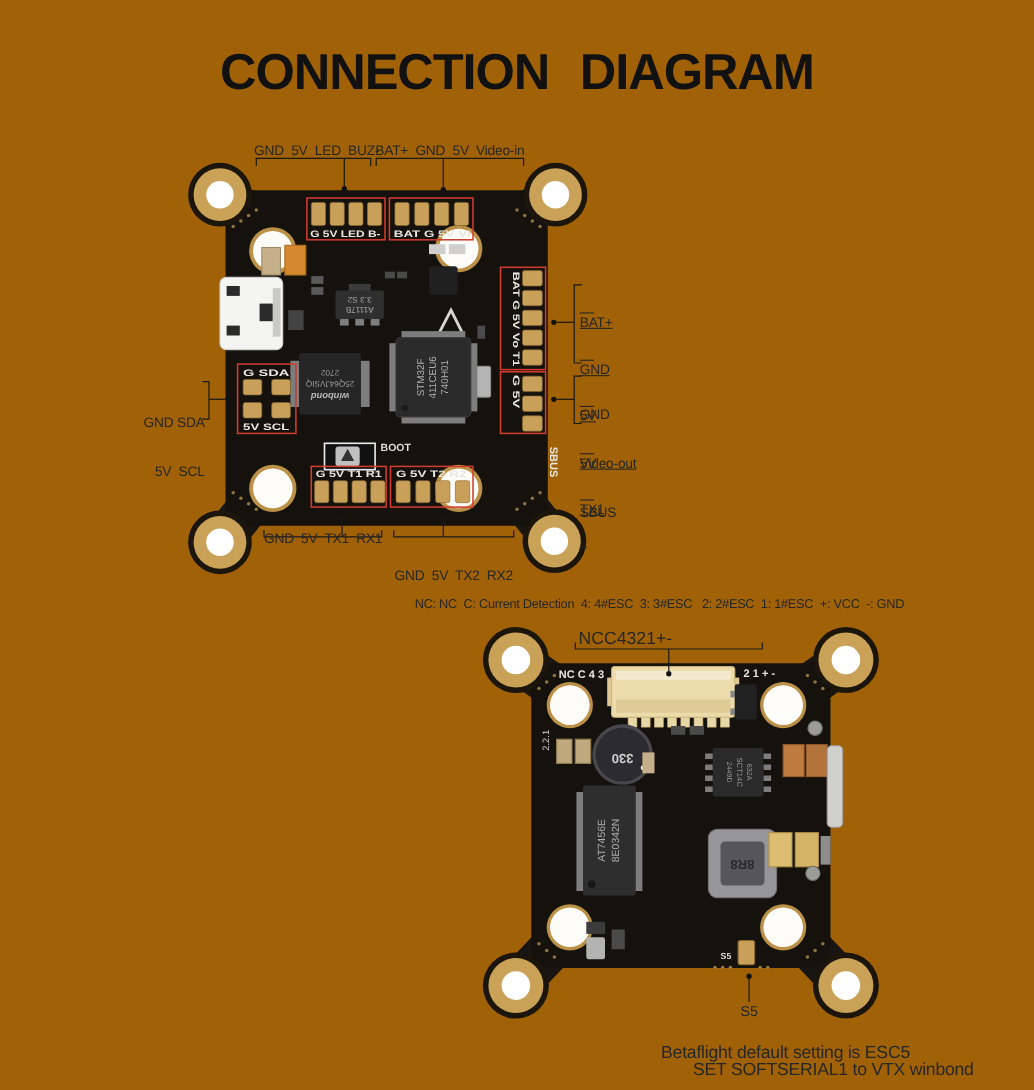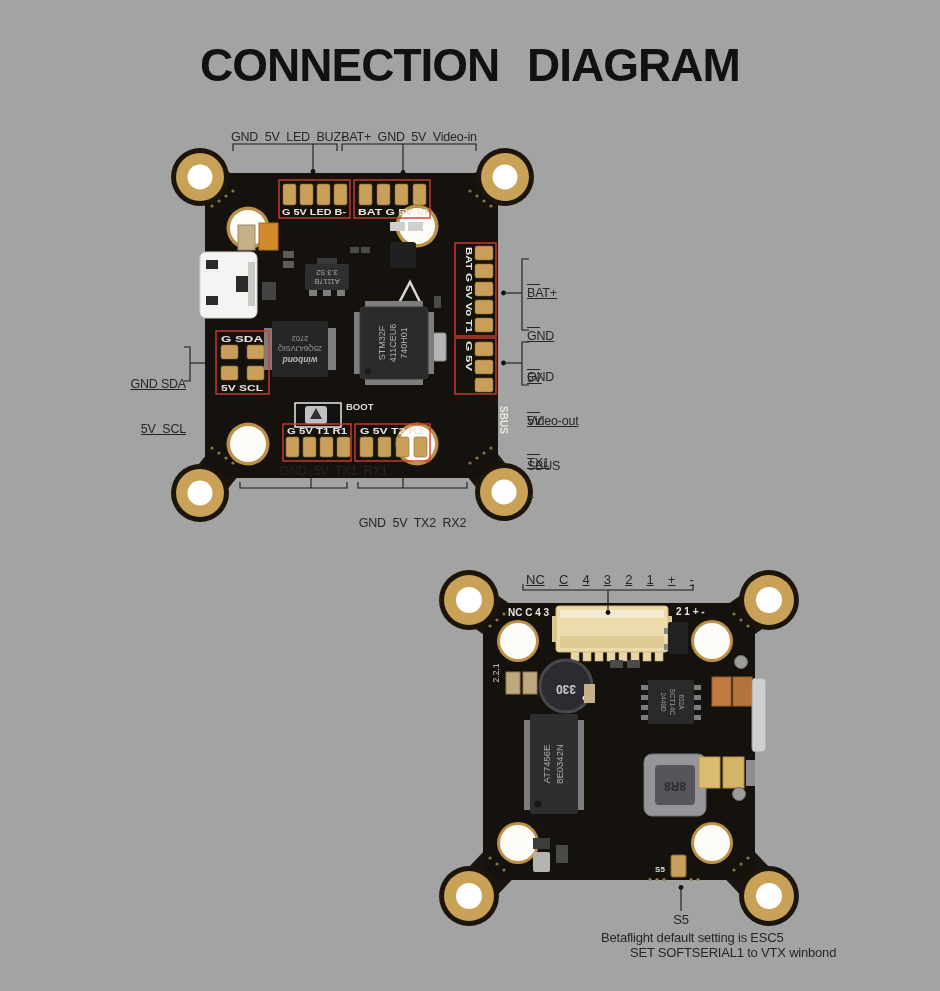--- a/index.html
+++ b/index.html
@@ -1,31 +1,31 @@
 <!DOCTYPE html>
 <html><head>
 <meta charset="utf-8">
 <style>
   html,body{margin:0;padding:0;background:#ffffff;}
-  .canvas{position:relative;width:940px;height:991px;background:#a3a3a3;overflow:hidden;
+  .canvas{position:relative;width:940px;height:991px;background:#a16207;overflow:hidden;
           font-family:"Liberation Sans", sans-serif;color:#222;}
   .canvas svg{position:absolute;left:0;top:0;}
   .title{position:absolute;left:0;top:38px;width:940px;text-align:center;
          font-size:46px;font-weight:700;letter-spacing:-1px;word-spacing:16px;color:#111;}
   .label{position:absolute;font-size:12.5px;letter-spacing:-0.2px;color:#262626;white-space:pre;line-height:14px;}
   .center{text-align:center;}
   .right{text-align:right;}
   .col div{white-space:pre;}
   .r1 div{line-height:14.6px;}
   .r2 div{line-height:16.4px;}
-  .lft div{line-height:16.5px;text-decoration:underline;}
-  .pinrow{position:absolute;left:526px;top:572px;width:168px;display:flex;justify-content:space-between;
-          font-size:13px;color:#262626;text-decoration:underline;}
+  .lft div{line-height:16.5px;}
+  .pinrow{position:absolute;left:526px;top:572px;width:168px;display:flex;
+          font-size:16px;color:#262626;}
   .legend{position:absolute;left:377px;top:543px;font-size:11.6px;letter-spacing:-0.25px;color:#262626;white-space:pre;}
-  .note{font-size:13px;}
+  .note{font-size:16px;margin-top:20px;}
   svg text{font-family:"Liberation Sans", sans-serif;}
 </style>
 </head>
 <body>
 
 <div class="canvas">
 
   <div class="title">CONNECTION  DIAGRAM</div>
 
   <svg width="940" height="991" viewBox="0 0 940 991">
@@ -428,23 +428,24 @@
     <div>GND</div>
     <div>5V</div>
     <div>SBUS</div>
   </div>
 
   <div class="label col lft right" style="left:116px;top:348px;width:70px;">
     <div>GND SDA</div>
     <div>5V  SCL</div>
   </div>
 
-  <div class="label center" style="left:240px;top:464px;width:107px;margin-left:40px;">GND  5V  TX1  RX1</div>
+  <div class="label center" style="left:240px;top:483px;width:107px;">GND  5V  TX1  RX1</div>
   <div class="label center" style="left:358px;top:516px;width:109px;">GND  5V  TX2  RX2</div>
 
+  <div class="legend">NC: NC  C: Current Detection  4: 4#ESC  3: 3#ESC   2: 2#ESC  1: 1#ESC  +: VCC  -: GND</div>
 
   <div class="pinrow">
     <span>NC</span>
     <span>C</span>
     <span>4</span>
     <span>3</span>
     <span>2</span>
     <span>1</span>
     <span>+</span>
     <span>-</span>

